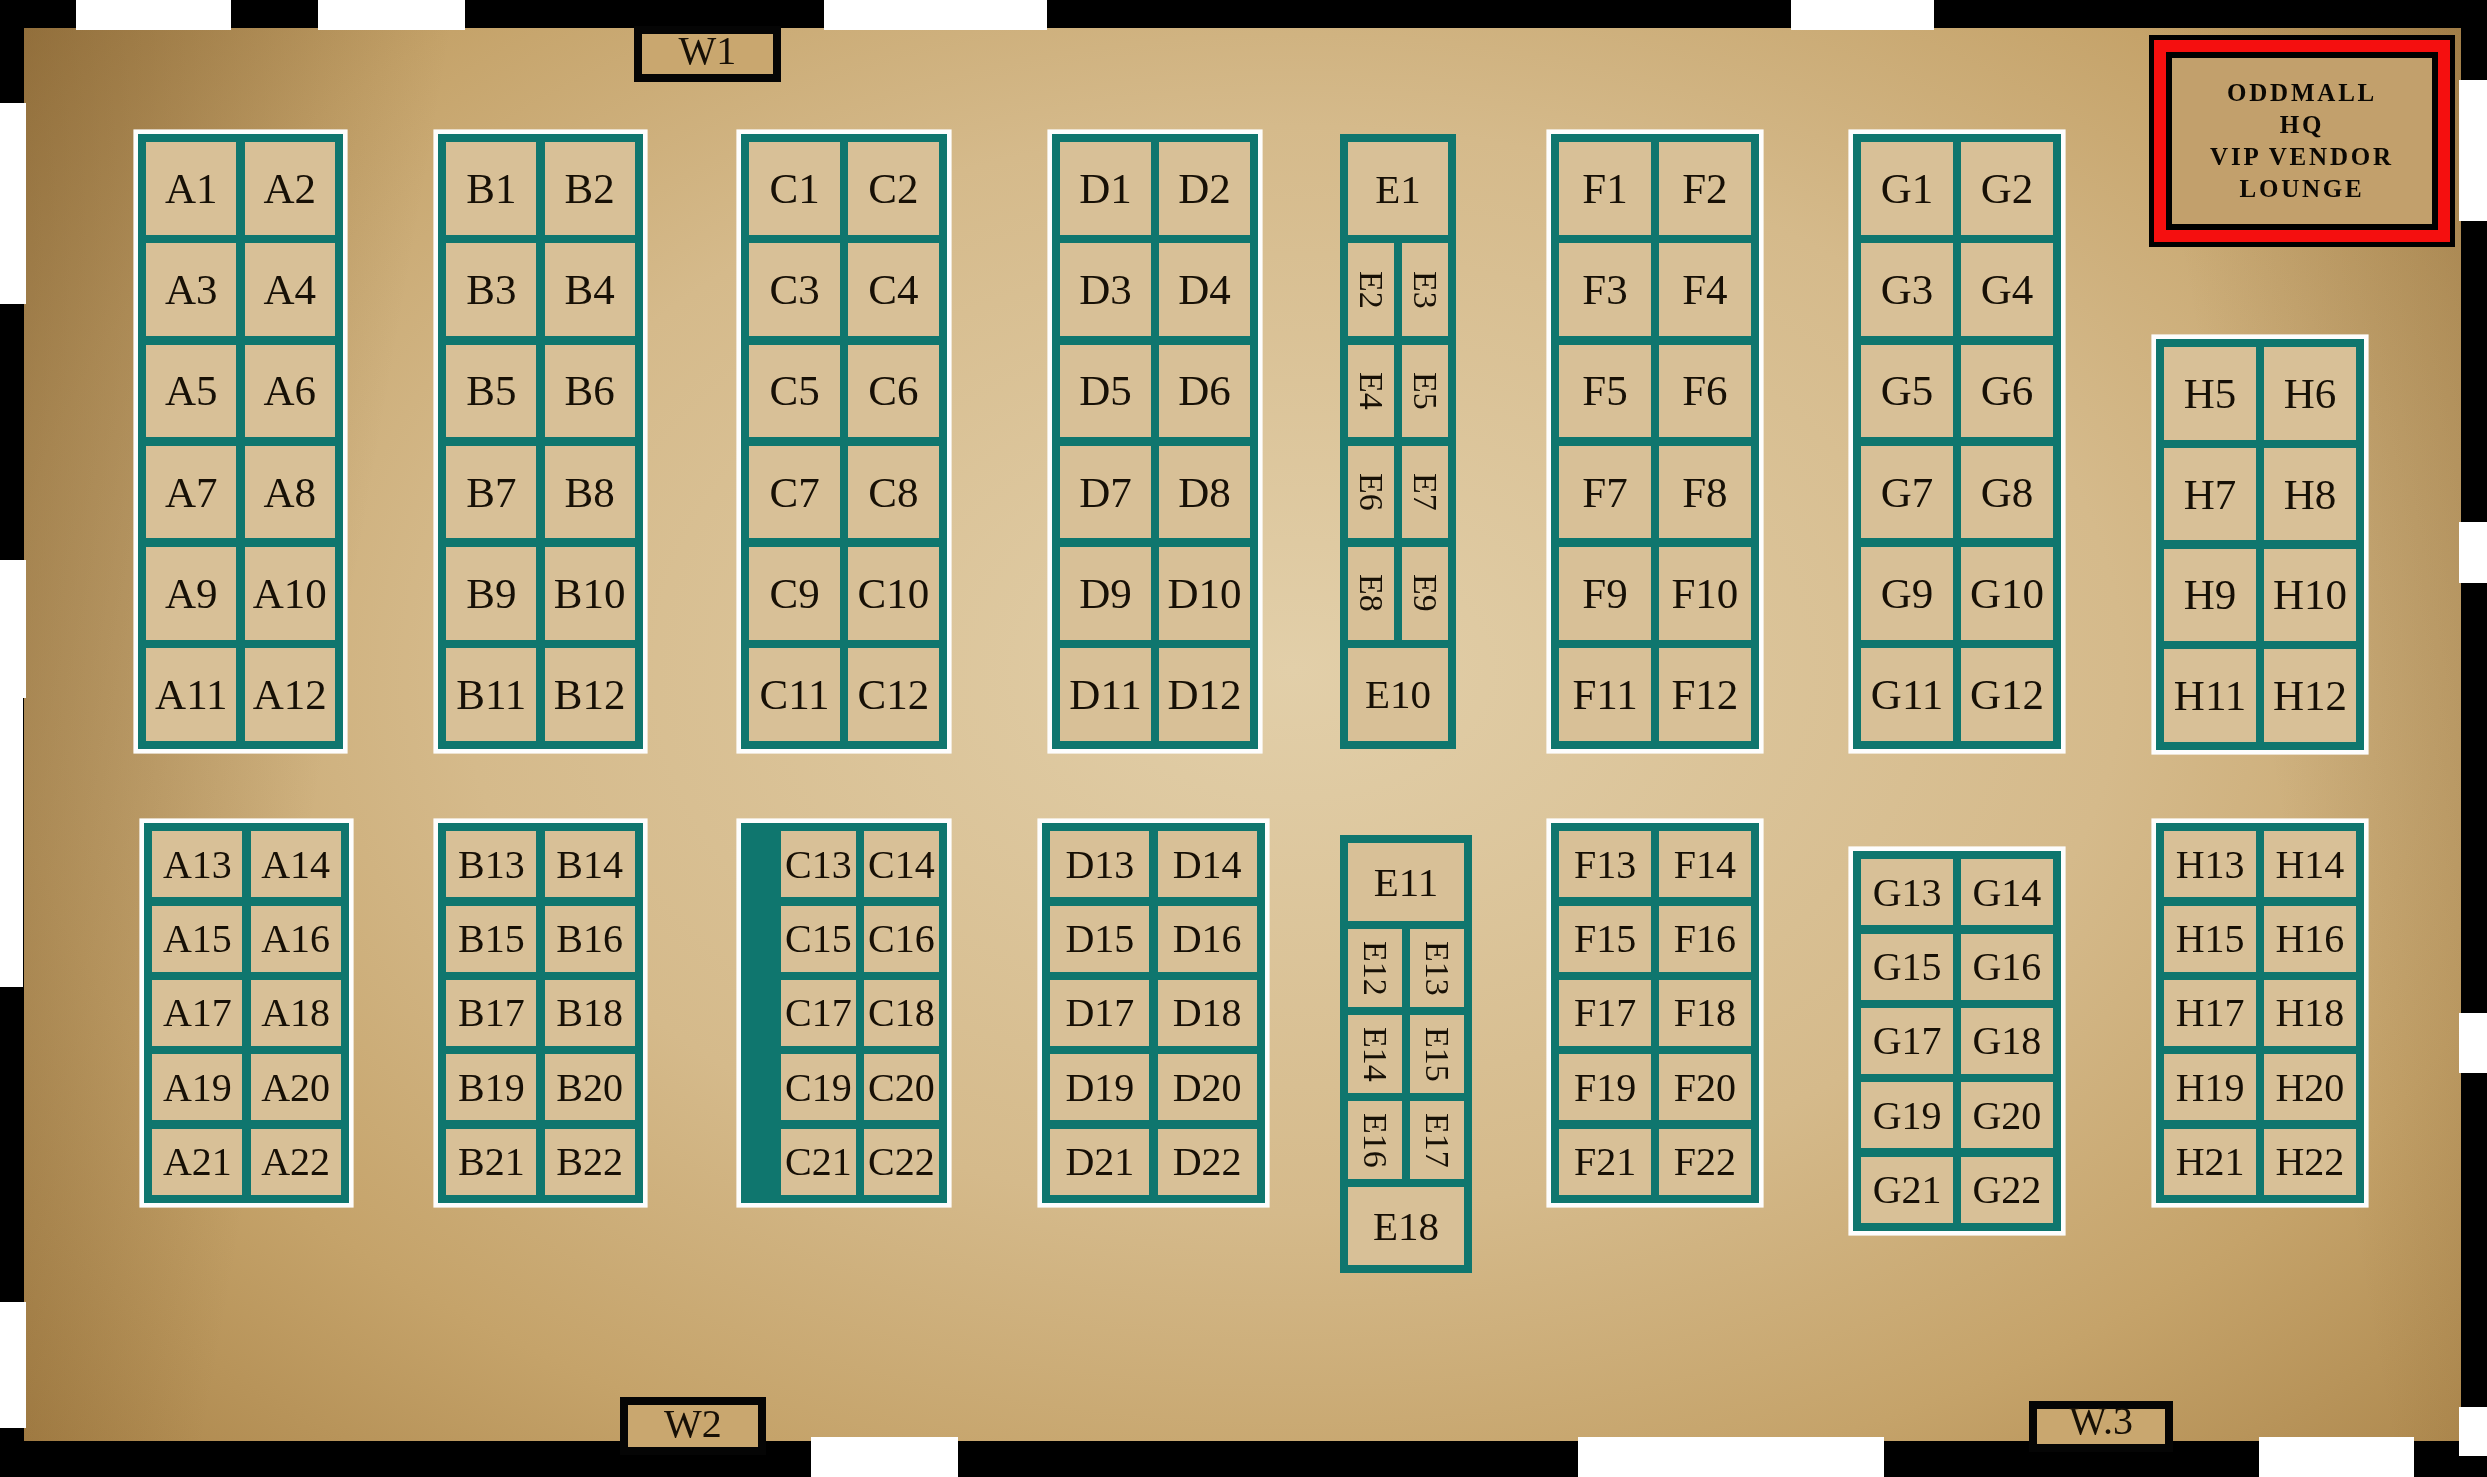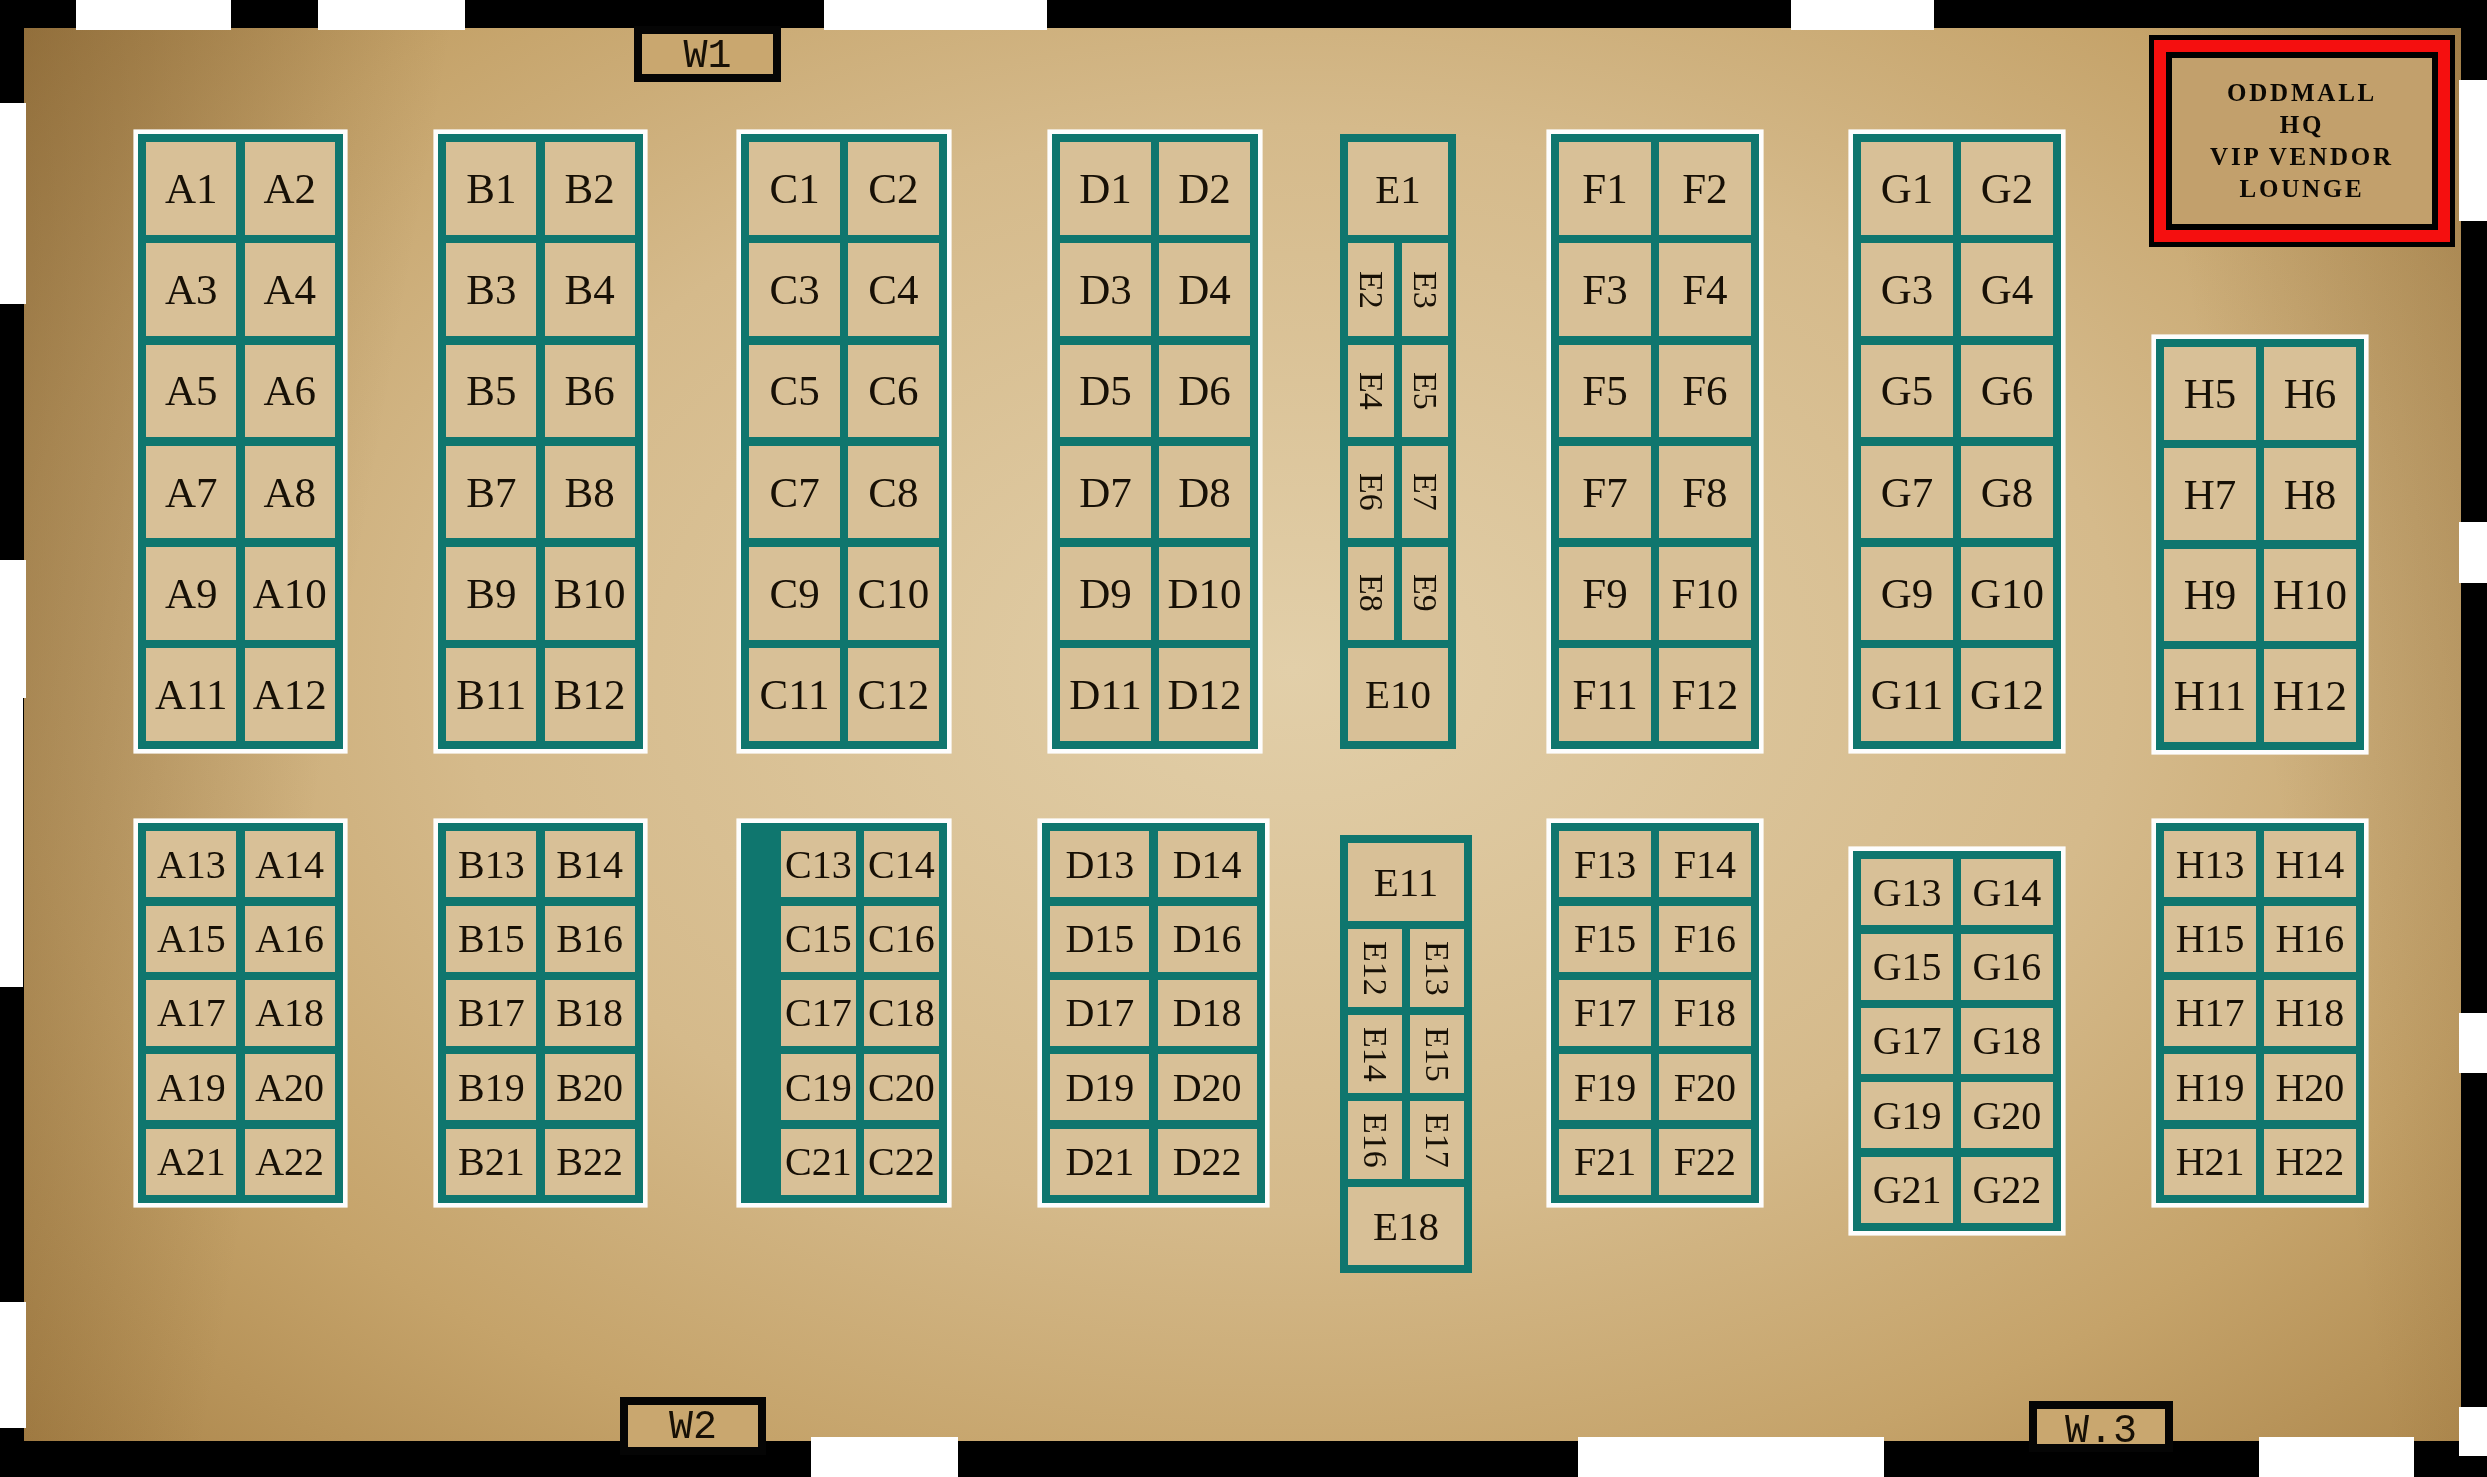--- a/index.html
+++ b/index.html
@@ -36,22 +36,22 @@
   }
   .cell.span2{grid-column:1 / span 2;}
   .cell.vert{writing-mode:vertical-rl;text-orientation:mixed;}
   .block.top .cell{font-size:43px;}
   .block.bottom .cell{font-size:40px;}
   .block.top .cell.vert,.block.bottom .cell.vert{font-size:34px;}
   .block.top .cell.span2,.block.bottom .cell.span2{font-size:41px;}
   
   .wbox{
     position:absolute;background:#c9a76f;border:8.3px solid #050505;box-sizing:border-box;
-    display:flex;align-items:flex-start;justify-content:center;
-    font-size:40px;color:#171006;font-family:Liberation Mono, monospace;
+    display:flex;align-items:flex-end;justify-content:center;
+    font-size:40px;color:#171006;
   }
   .wbox.w1{left:634px;top:26px;width:147px;height:56px;}
   .wbox.w2{left:620px;top:1397px;width:146px;height:58px;}
   .wbox.w3{left:2029px;top:1401px;width:144px;height:51px;}
   
   .vip{
     position:absolute;left:2149px;top:35px;width:306px;height:212px;box-sizing:border-box;
     border:5.5px solid #000;background:#f50f0f;padding:12px;
   }
   .vip-inner{
@@ -191,21 +191,21 @@
       <div class="block top" style="left: 2156px; top: 339px; width: 208px; height: 411px; grid-template-rows: repeat(4, 1fr);">
         <div class="cell">H5</div>
         <div class="cell">H6</div>
         <div class="cell">H7</div>
         <div class="cell">H8</div>
         <div class="cell">H9</div>
         <div class="cell">H10</div>
         <div class="cell">H11</div>
         <div class="cell">H12</div>
       </div>
-      <div class="block bottom" style="left: 138px; top: 823px; width: 205px; height: 380px; grid-template-rows: repeat(5, 1fr);">
+      <div class="block bottom" style="left: 144px; top: 823px; width: 205px; height: 380px; grid-template-rows: repeat(5, 1fr);">
         <div class="cell">A13</div>
         <div class="cell">A14</div>
         <div class="cell">A15</div>
         <div class="cell">A16</div>
         <div class="cell">A17</div>
         <div class="cell">A18</div>
         <div class="cell">A19</div>
         <div class="cell">A20</div>
         <div class="cell">A21</div>
         <div class="cell">A22</div>

